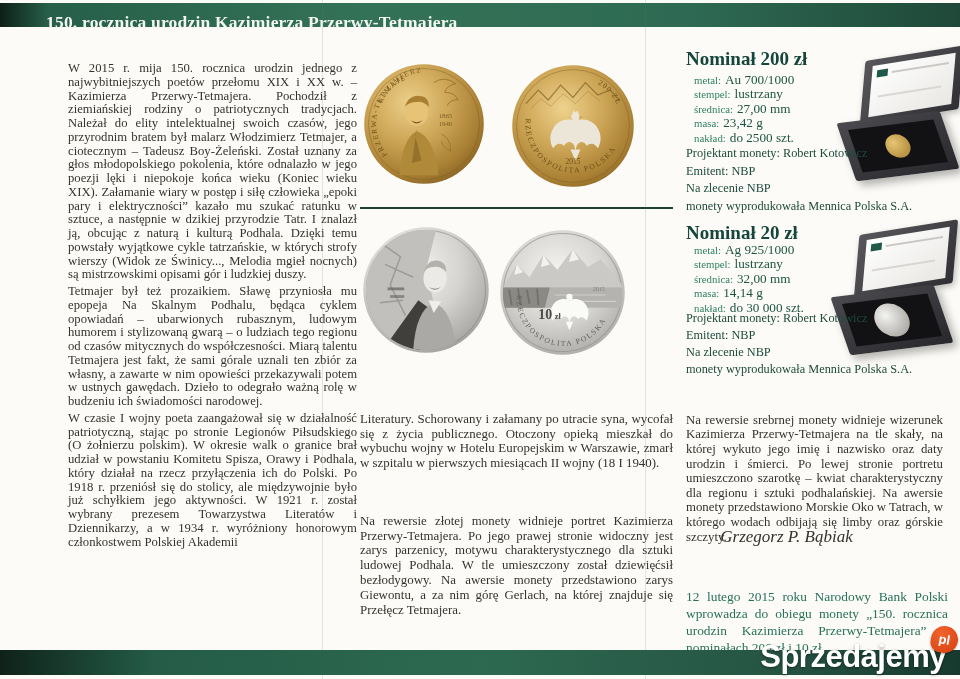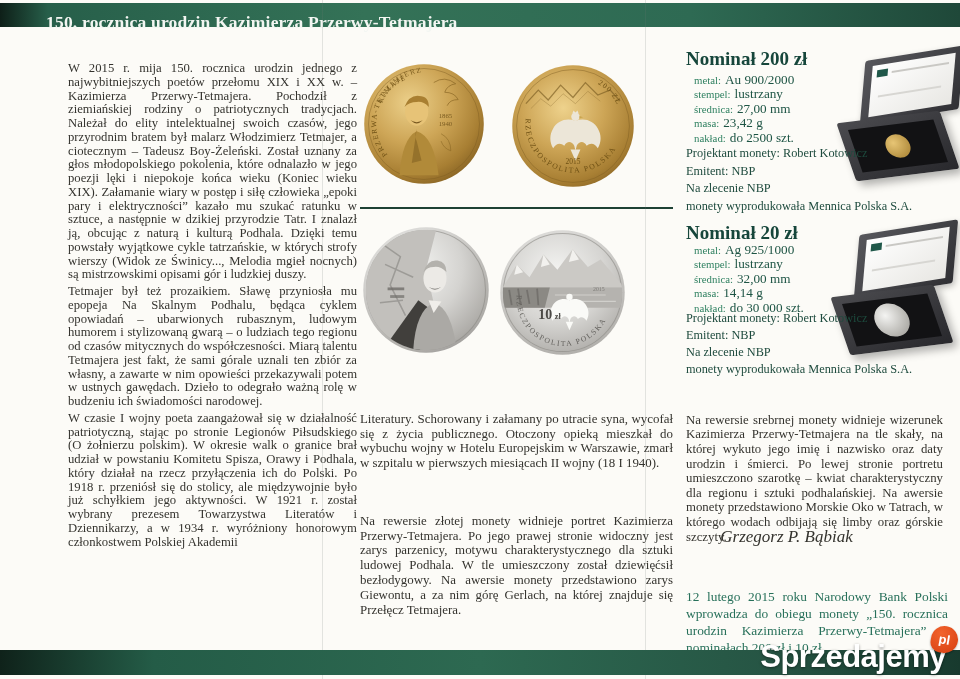--- a/index.html
+++ b/index.html
@@ -220,21 +220,21 @@
     </g>
   </svg>
 
   <p class="mid-p mid-p1">Literatury. Schorowany i załamany po utracie syna, wycofał się z życia publicznego. Otoczony opieką mieszkał do wybuchu wojny w Hotelu Europejskim w Warszawie, zmarł w szpitalu w pierwszych miesiącach II wojny (18 I 1940).</p>
   <p class="mid-p mid-p2">Na rewersie złotej monety widnieje portret Kazimierza Przerwy-Tetmajera. Po jego prawej stronie widoczny jest zarys parzenicy, motywu charakterystycznego dla sztuki ludowej Podhala. W tle umieszczony został dziewięćsił bezłodygowy. Na awersie monety przedstawiono zarys Giewontu, a za nim górę Gerlach, na której znajduje się Przełęcz Tetmajera.</p>
 
   <div class="nominal nominal-1">Nominał 200 zł</div>
   <div class="specs specs-1">
     <div class="spec-row">
         <span class="spec-label">metal:</span>
-        <span class="spec-value">Au 900/2000</span>
+        <span class="spec-value">Au 700/1000</span>
       </div>
     <div class="spec-row">
         <span class="spec-label">stempel:</span>
         <span class="spec-value">lustrzany</span>
       </div>
     <div class="spec-row">
         <span class="spec-label">średnica:</span>
         <span class="spec-value">27,00 mm</span>
       </div>
     <div class="spec-row">

